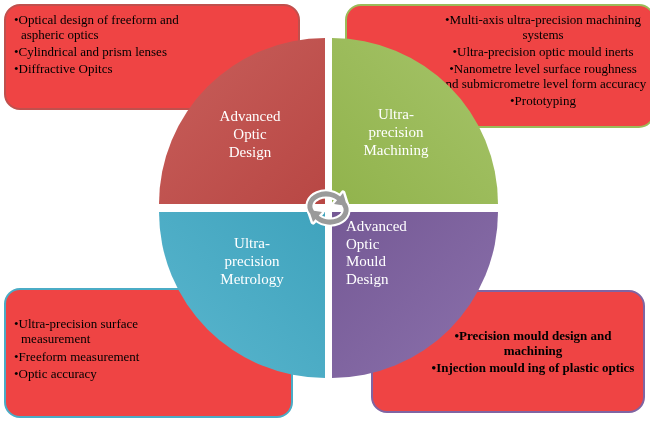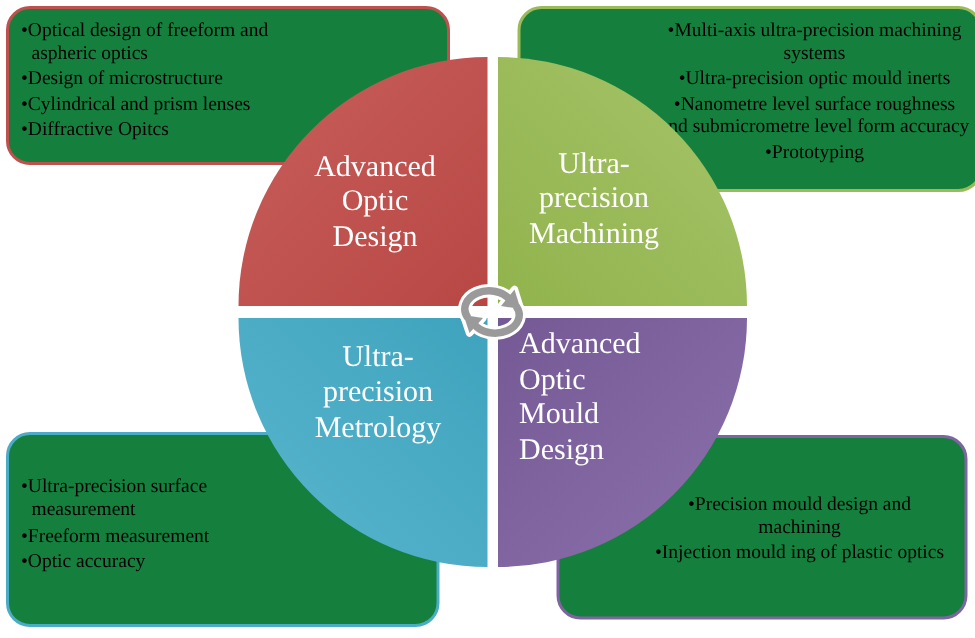--- a/index.html
+++ b/index.html
@@ -10,50 +10,50 @@
     background: #ffffff;
     overflow: hidden;
     font-family: "Liberation Serif", serif;
     color: #000000;
   }
 
   
   .callout {
     position: absolute;
     box-sizing: border-box;
-    background: #15803d;
+    background: #ef4444;
     border: 2px solid #737373;
     border-radius: 16px;
     font-size: 13px;
     line-height: 1.16;
     display: flex;
     flex-direction: column;
     z-index: 1;
   }
   .callout .item { margin: 1px 0; }
   .callout-left .item { padding-left: 7px; text-indent: -7px; }
 
   .co-tl { left: 4px;   top: 4px;   width: 296px; height: 106px; border-color: #c0504d; padding: 5px 100px 5px 8px; }
   .co-tr { left: 345px; top: 4px;   width: 310px; height: 124px; border-color: #9bbb59; padding: 5px 6px 5px 92px; text-align: center; }
   .co-bl { left: 4px;   top: 288px; width: 289px; height: 130px; border-color: #4bacc6; padding: 8px 86px 17px 8px; justify-content: center; }
-  .co-br { left: 371px; top: 290px; width: 274px; height: 123px; border-color: #8064a2; padding: 8px 8px 8px 58px; text-align: center; justify-content: center; }
+  .co-br { left: 371px; top: 290px; width: 274px; height: 123px; border-color: #8064a2; padding: 8px 8px 8px 58px; text-align: center; justify-content: center; font-weight: bold; }
 
   
   .quad {
     position: absolute;
     width: 166px;
     height: 166px;
     box-sizing: border-box;
     display: flex;
     z-index: 2;
   }
   .qlabel {
     margin: auto;
     color: #ffffff;
-    font-size: 20px;
+    font-size: 15px;
     line-height: 1.18;
     text-align: center;
     white-space: pre-line;
   }
   .q-red    { left: 159px; top: 38px;  background: linear-gradient(135deg, #c85f5b, #b84744); border-top-left-radius: 100% 100%;  padding: 28px 0 0 16px; }
   .q-green  { left: 332px; top: 38px;  background: linear-gradient(225deg, #a6c46a, #91b34c); border-top-right-radius: 100% 100%; padding: 24px 38px 0 0; }
   .q-teal   { left: 159px; top: 212px; background: linear-gradient(45deg,  #5ab6ce, #3fa3bd); border-bottom-left-radius: 100% 100%; padding: 0 0 66px 20px; }
   .q-purple { left: 332px; top: 212px; background: linear-gradient(315deg, #8b71ac, #755995); border-bottom-right-radius: 100% 100%; padding: 6px 0 0 14px; }
   .q-purple .qlabel { margin: 0; text-align: left; }
 
@@ -67,21 +67,20 @@
     z-index: 3;
   }
 </style>
 </head>
 <body>
 
 <div class="stage">
 
   <div class="callout callout-left co-tl">
     <div class="item"><span>•</span><span>Optical design of freeform and aspheric optics</span></div>
-    <div class="item"><span>•</span><span>Design of microstructure</span></div>
     <div class="item"><span>•</span><span>Cylindrical and prism lenses</span></div>
     <div class="item"><span>•</span><span>Diffractive Opitcs</span></div>
   </div>
 
   <div class="callout co-tr">
     <div class="item"><span>•</span><span>Multi-axis ultra-precision machining systems</span></div>
     <div class="item"><span>•</span><span>Ultra-precision optic mould inerts</span></div>
     <div class="item"><span>•</span><span>Nanometre level surface roughness and submicrometre level form accuracy</span></div>
     <div class="item"><span>•</span><span>Prototyping</span></div>
   </div>

